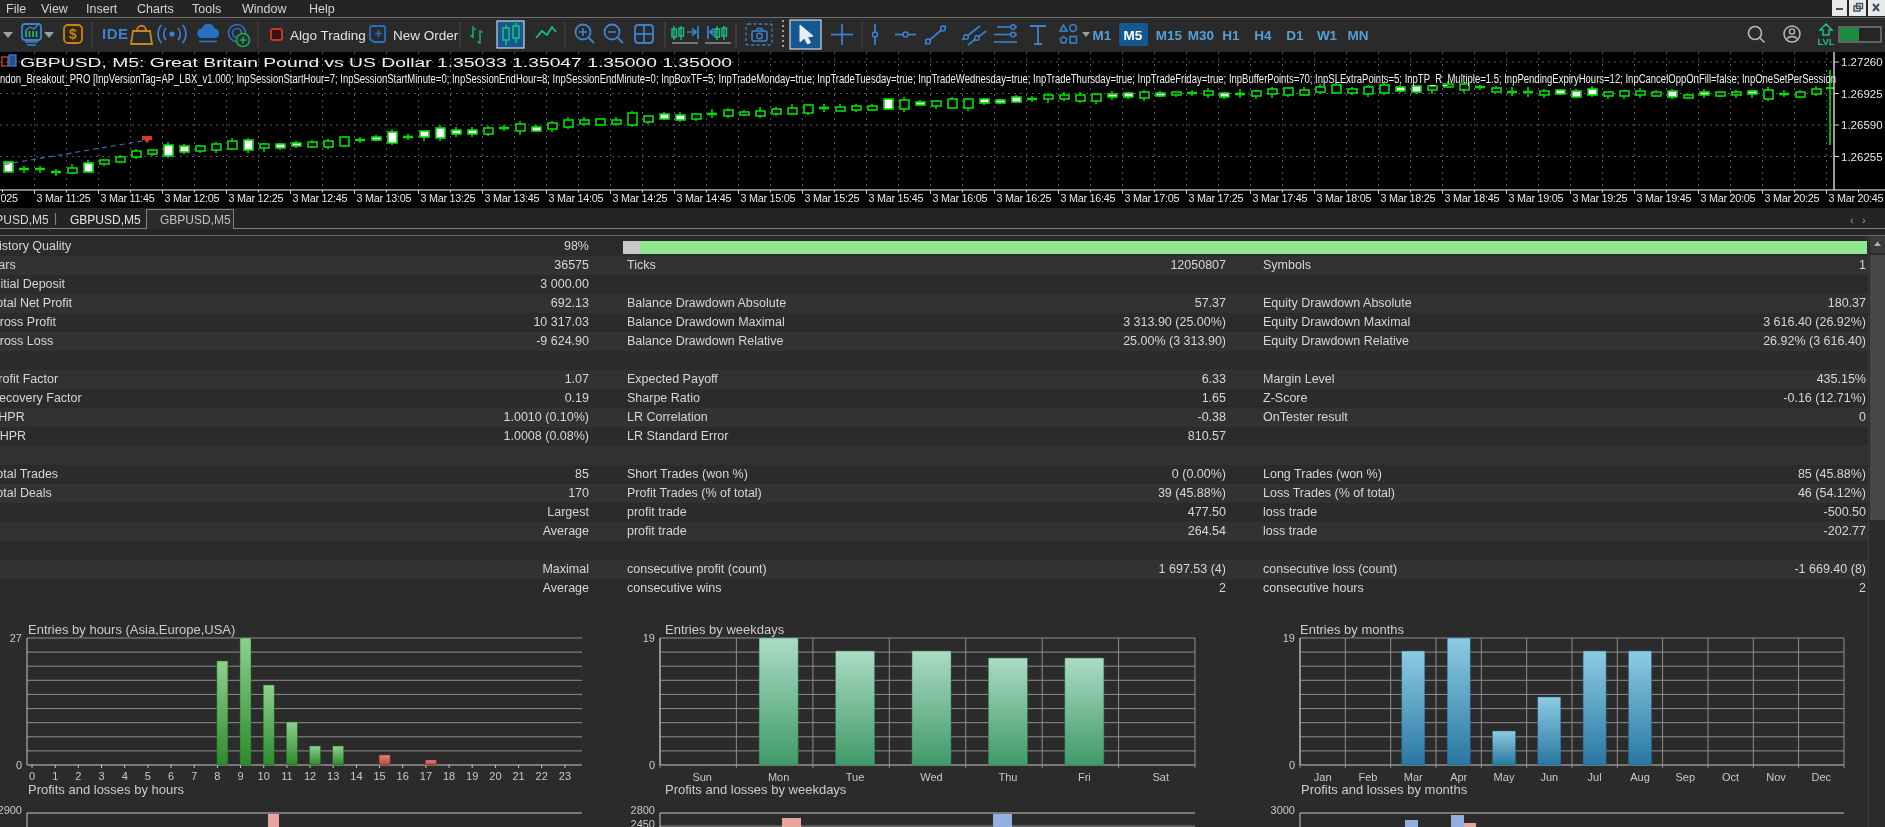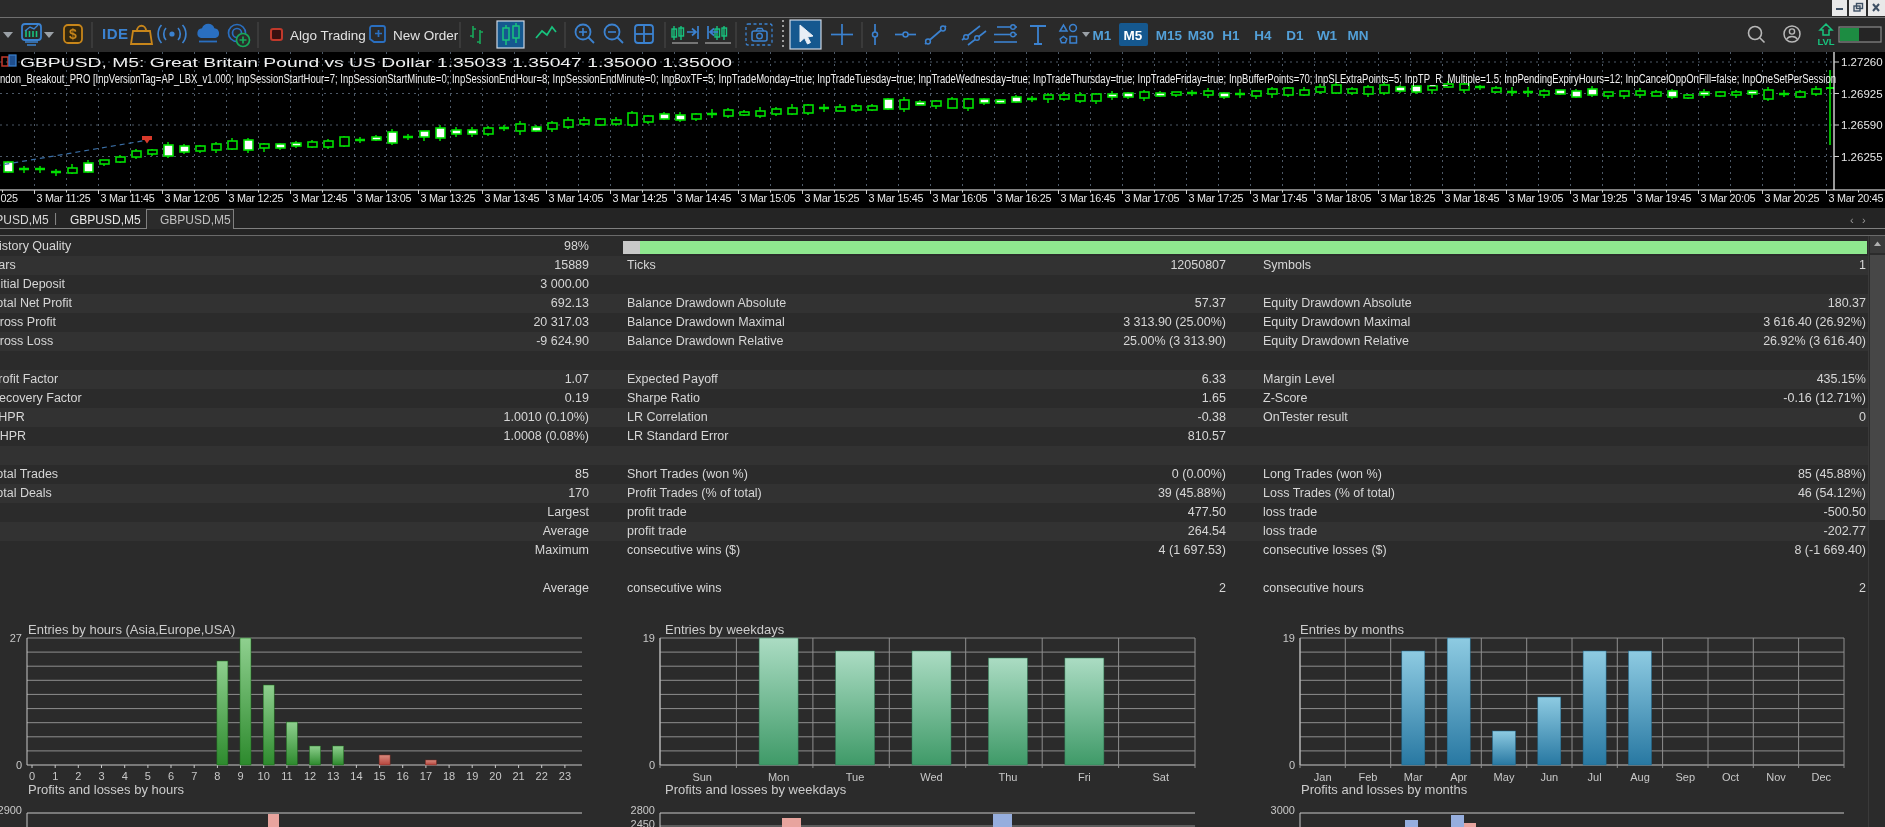--- a/index.html
+++ b/index.html
@@ -16,20 +16,29 @@
 .rrow { position:absolute; left:0; width:1868px; height:19px; }
 .cl, .cv { position:absolute; top:2px; font-size:12.5px; color:#d6d6d6; white-space:pre; }
 #bottom { left:0; top:600px; width:1635px; height:227px; background:#2b2b2b; }
 .ct { font-size:13px; fill:#cccccc; }
 .al { font-size:11px; fill:#c8c8c8; }
 .tb { font-size:13.5px; fill:#e2e2e2; }
 #vscroll { left:1868px; top:236px; width:17px; height:591px; background:#2b2b2b; border-left:1px solid #3a3a3a; }
 </style></head>
 <body>
 <div id="page">
+<div id="menubar" class="abs">
+<span class="mi" style="left:6px">File</span>
+<span class="mi" style="left:41px">View</span>
+<span class="mi" style="left:86px">Insert</span>
+<span class="mi" style="left:137px">Charts</span>
+<span class="mi" style="left:192px">Tools</span>
+<span class="mi" style="left:242px">Window</span>
+<span class="mi" style="left:309px">Help</span>
+</div>
 <div class="abs" style="left:1832px;top:0;width:15px;height:16px;background:#e9e9e9"></div>
 <div class="abs" style="left:1849px;top:0;width:17px;height:16px;background:#e9e9e9"></div>
 <div class="abs" style="left:1868px;top:0;width:17px;height:16px;background:#e9e9e9"></div>
 <svg class="abs" style="left:1832px;top:0" width="53" height="16">
 <line x1="4" y1="9" x2="11" y2="9" stroke="#3d4f63" stroke-width="2"></line>
 <rect x="22" y="6" width="6" height="5" fill="none" stroke="#3d4f63" stroke-width="1.4"></rect>
 <rect x="24.5" y="3.5" width="6" height="5" fill="none" stroke="#3d4f63" stroke-width="1.4"></rect>
 <path d="M41 4 L47 11 M47 4 L41 11" stroke="#3d4f63" stroke-width="2"></path>
 </svg>
 <div id="menuline" class="abs"></div>
@@ -559,41 +568,41 @@
 <span class="abs" style="left:1862px;top:6px;font-size:11px;color:#9a9a9a">›</span>
 <div class="abs" style="left:0;top:27px;width:1885px;height:1px;background:#6a6a6a"></div>
 </div>
 <div id="report" class="abs">
 <div class="rrow" style="top:0.5px;background:#2b2b2b">
 <div class="cl" style="left:-10px">History Quality</div>
 <div class="cv" style="right:1279px">98%</div>
 </div>
 <div class="rrow" style="top:19.5px;background:#323232">
 <div class="cl" style="left:-10px">Bars</div>
-<div class="cv" style="right:1279px">15889</div>
+<div class="cv" style="right:1279px">36575</div>
 <div class="cl" style="left:627px">Ticks</div>
 <div class="cv" style="right:642px">12050807</div>
 <div class="cl" style="left:1263px">Symbols</div>
 <div class="cv" style="right:2px">1</div>
 </div>
 <div class="rrow" style="top:38.5px;background:#2b2b2b">
 <div class="cl" style="left:-10px">Initial Deposit</div>
 <div class="cv" style="right:1279px">3 000.00</div>
 </div>
 <div class="rrow" style="top:57.5px;background:#323232">
 <div class="cl" style="left:-10px">Total Net Profit</div>
 <div class="cv" style="right:1279px">692.13</div>
 <div class="cl" style="left:627px">Balance Drawdown Absolute</div>
 <div class="cv" style="right:642px">57.37</div>
 <div class="cl" style="left:1263px">Equity Drawdown Absolute</div>
 <div class="cv" style="right:2px">180.37</div>
 </div>
 <div class="rrow" style="top:76.5px;background:#2b2b2b">
 <div class="cl" style="left:-10px">Gross Profit</div>
-<div class="cv" style="right:1279px">20 317.03</div>
+<div class="cv" style="right:1279px">10 317.03</div>
 <div class="cl" style="left:627px">Balance Drawdown Maximal</div>
 <div class="cv" style="right:642px">3 313.90 (25.00%)</div>
 <div class="cl" style="left:1263px">Equity Drawdown Maximal</div>
 <div class="cv" style="right:2px">3 616.40 (26.92%)</div>
 </div>
 <div class="rrow" style="top:95.5px;background:#323232">
 <div class="cl" style="left:-10px">Gross Loss</div>
 <div class="cv" style="right:1279px">-9 624.90</div>
 <div class="cl" style="left:627px">Balance Drawdown Relative</div>
 <div class="cv" style="right:642px">25.00% (3 313.90)</div>
@@ -657,26 +666,26 @@
 <div class="cl" style="left:1263px">loss trade</div>
 <div class="cv" style="right:2px">-500.50</div>
 </div>
 <div class="rrow" style="top:285.5px;background:#323232">
 <div class="cv" style="right:1279px">Average</div>
 <div class="cl" style="left:627px">profit trade</div>
 <div class="cv" style="right:642px">264.54</div>
 <div class="cl" style="left:1263px">loss trade</div>
 <div class="cv" style="right:2px">-202.77</div>
 </div>
-<div class="rrow" style="top:304.5px;background:#2b2b2b">
-<div class="cv" style="right:1279px">Maximum</div>
-<div class="cl" style="left:627px">consecutive wins ($)</div>
-<div class="cv" style="right:642px">4 (1 697.53)</div>
-<div class="cl" style="left:1263px">consecutive losses ($)</div>
-<div class="cv" style="right:2px">8 (-1 669.40)</div>
+<div class="rrow" style="top:323.5px;background:#323232">
+<div class="cv" style="right:1279px">Maximal</div>
+<div class="cl" style="left:627px">consecutive profit (count)</div>
+<div class="cv" style="right:642px">1 697.53 (4)</div>
+<div class="cl" style="left:1263px">consecutive loss (count)</div>
+<div class="cv" style="right:2px">-1 669.40 (8)</div>
 </div>
 <div class="rrow" style="top:342.5px;background:#2b2b2b">
 <div class="cv" style="right:1279px">Average</div>
 <div class="cl" style="left:627px">consecutive wins</div>
 <div class="cv" style="right:642px">2</div>
 <div class="cl" style="left:1263px">consecutive hours</div>
 <div class="cv" style="right:2px">2</div>
 </div>
 <div class="abs" style="left:623px;top:4.5px;width:17px;height:13px;background:#c9c9c9"></div>
 <div class="abs" style="left:640px;top:4.5px;width:1227px;height:13px;background:#8fe88f"></div>

